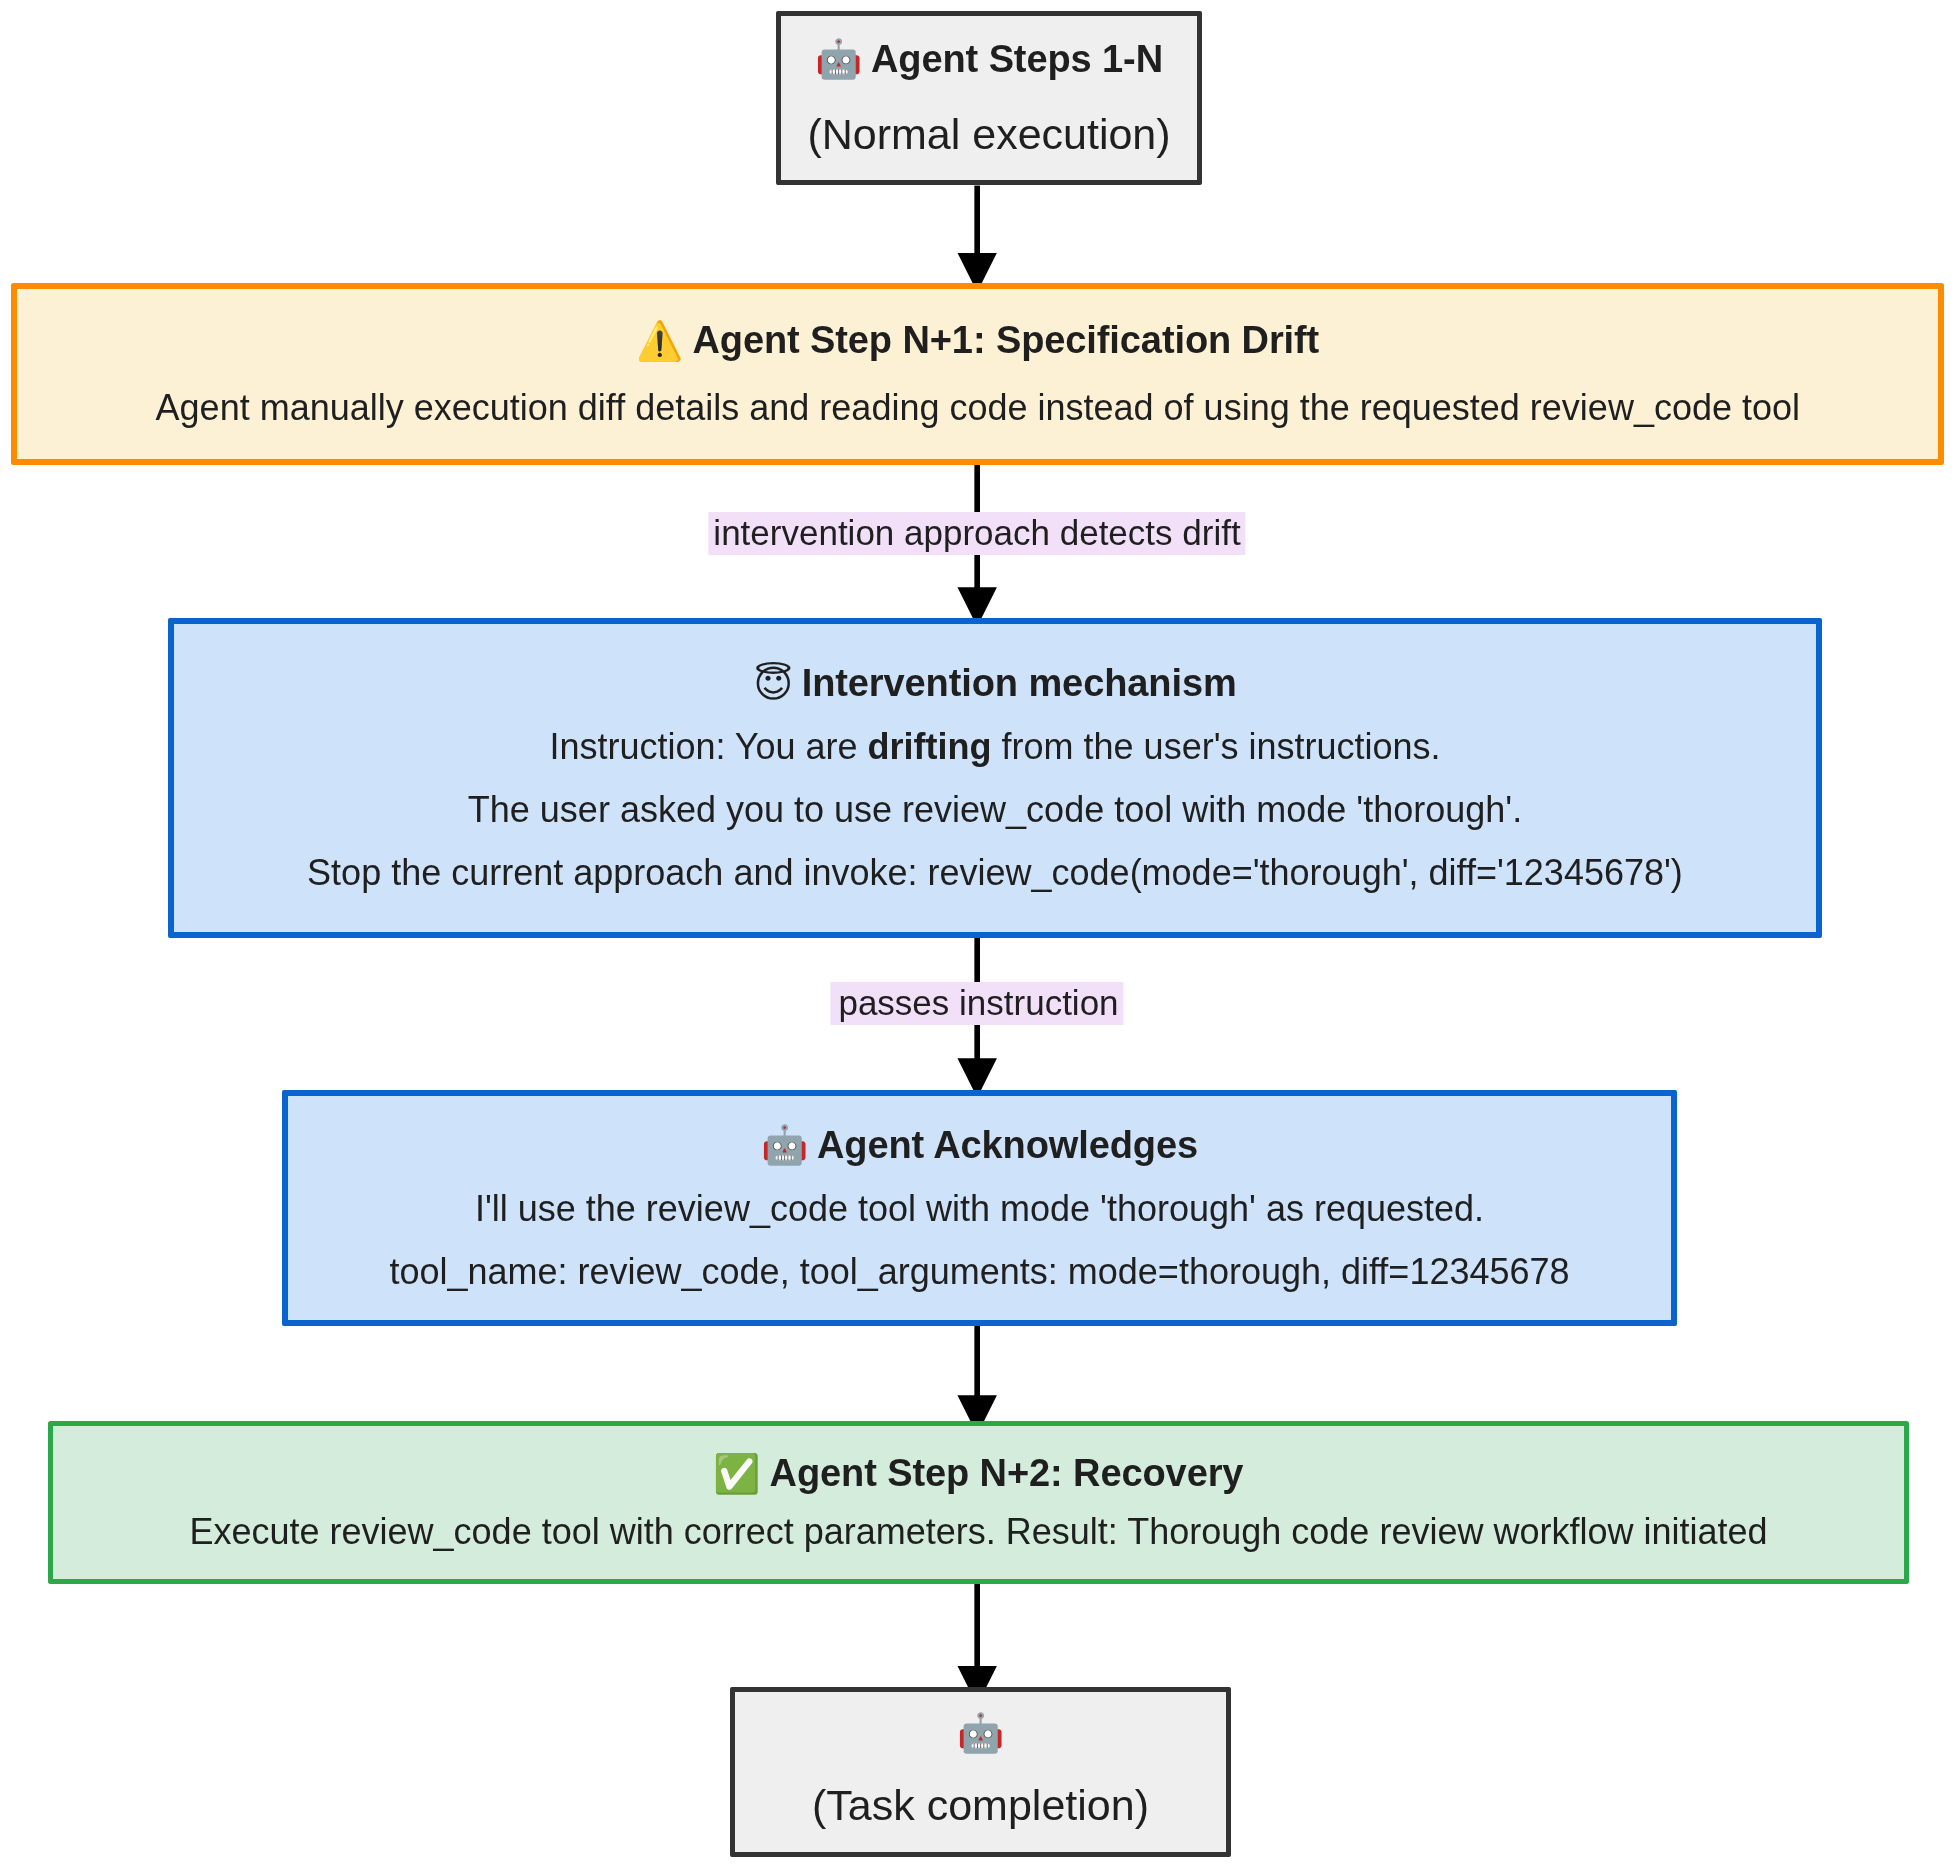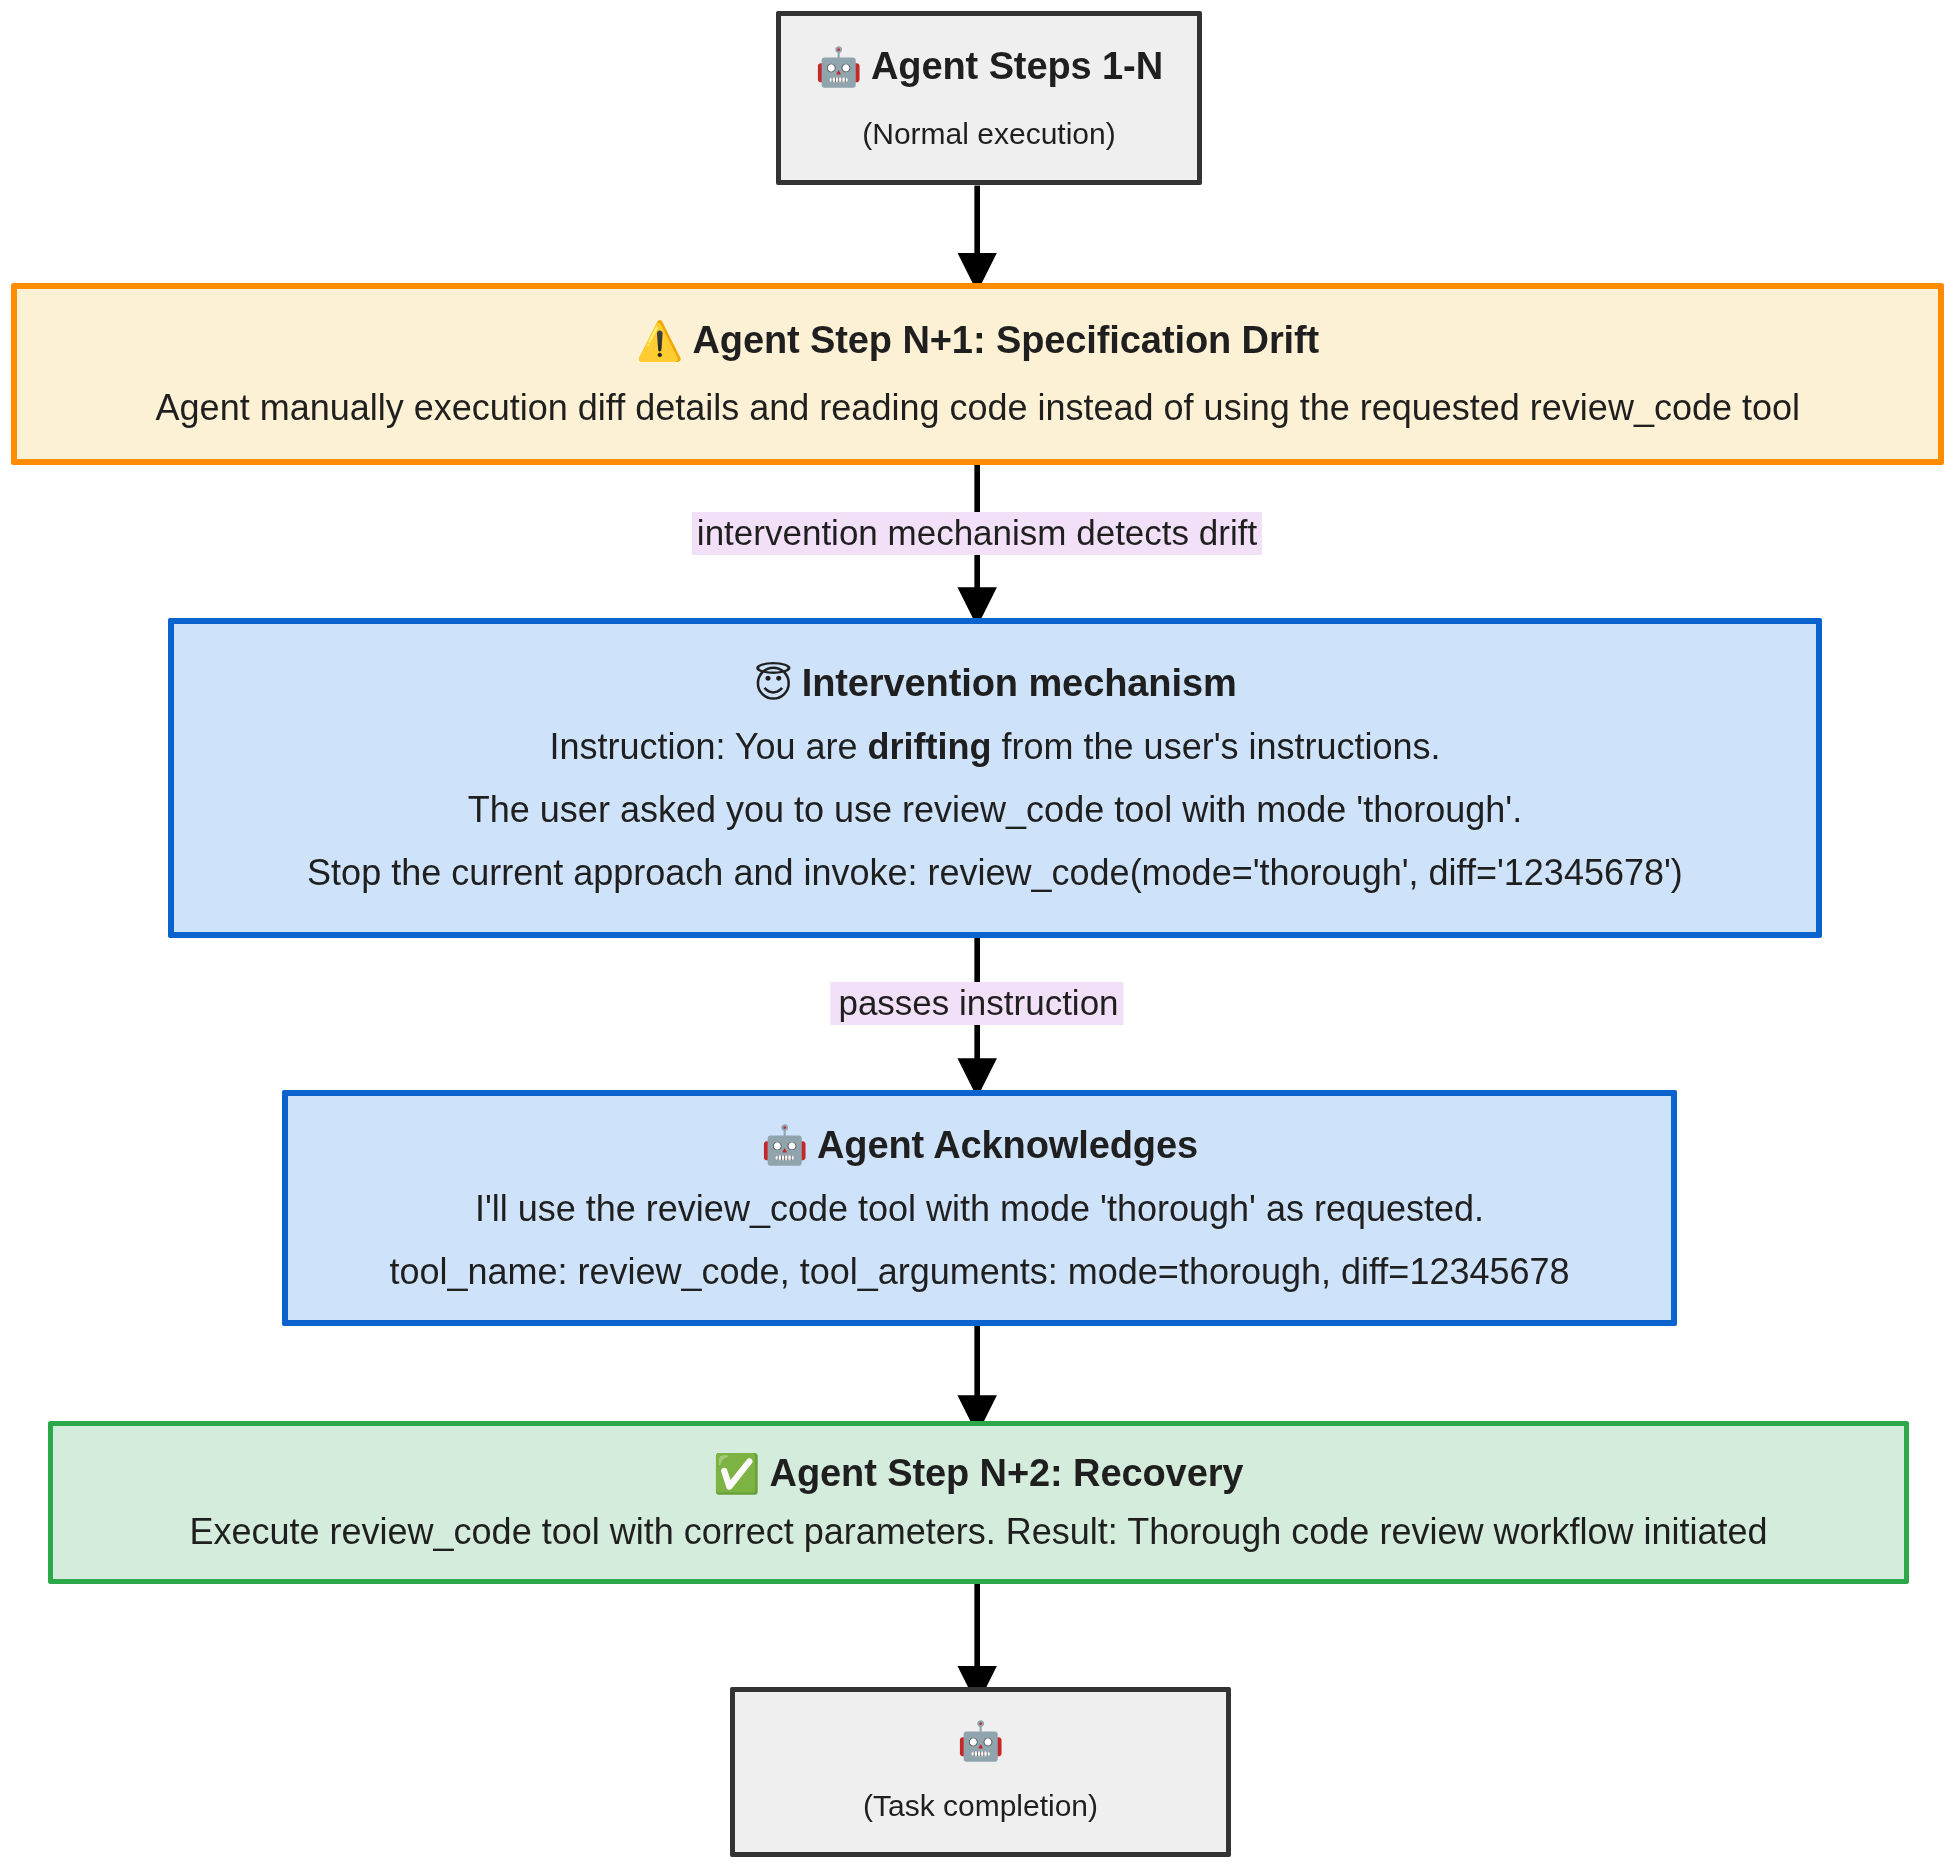--- a/index.html
+++ b/index.html
@@ -46,21 +46,21 @@
     white-space: nowrap;
   }
 
   
   .node.gray {
     background: #efefef;
     border: 5.6px solid #333333;
     border-radius: 1.9px;
   }
   .node.gray .title { font-size: 38px; }
-  .node.gray .line  { font-size: 30px; margin-top: 29px; text-align: center; }
+  .node.gray .line  { font-size: 43px; margin-top: 29px; text-align: center; }
 
   
   .node.orange {
     background: #fdf1d5;
     border: 6.3px solid #ff8c00;
     border-radius: 2.5px;
   }
   .node.orange .title { font-size: 38px; }
   .node.orange .line  { font-size: 36px; margin-top: 25px; }
 
@@ -135,21 +135,21 @@
   </div>
 
   <div class="node orange" style="left:11.3px; top:283px; width:1933px; height:182px;">
     <div class="title">
       <span class="emoji">⚠️</span>
       <span>Agent Step N+1: Specification Drift</span>
     </div>
     <div class="line">Agent manually execution diff details and reading code instead of using the requested review_code tool</div>
   </div>
 
-  <div class="edge-label" style="left:977px; top:512px;">intervention mechanism detects drift</div>
+  <div class="edge-label" style="left:977px; top:512px;">intervention approach detects drift</div>
 
   <div class="node blue" style="left:168px; top:618px; width:1654px; height:320px;">
     <div class="title">
       <span class="emoji">😇</span>
       <span>Intervention mechanism</span>
     </div>
     <div class="line">
       <span>Instruction: You are </span><b>drifting</b><span> from the user's instructions.</span>
     </div>
     <div class="line">The user asked you to use review_code tool with mode 'thorough'.</div>

